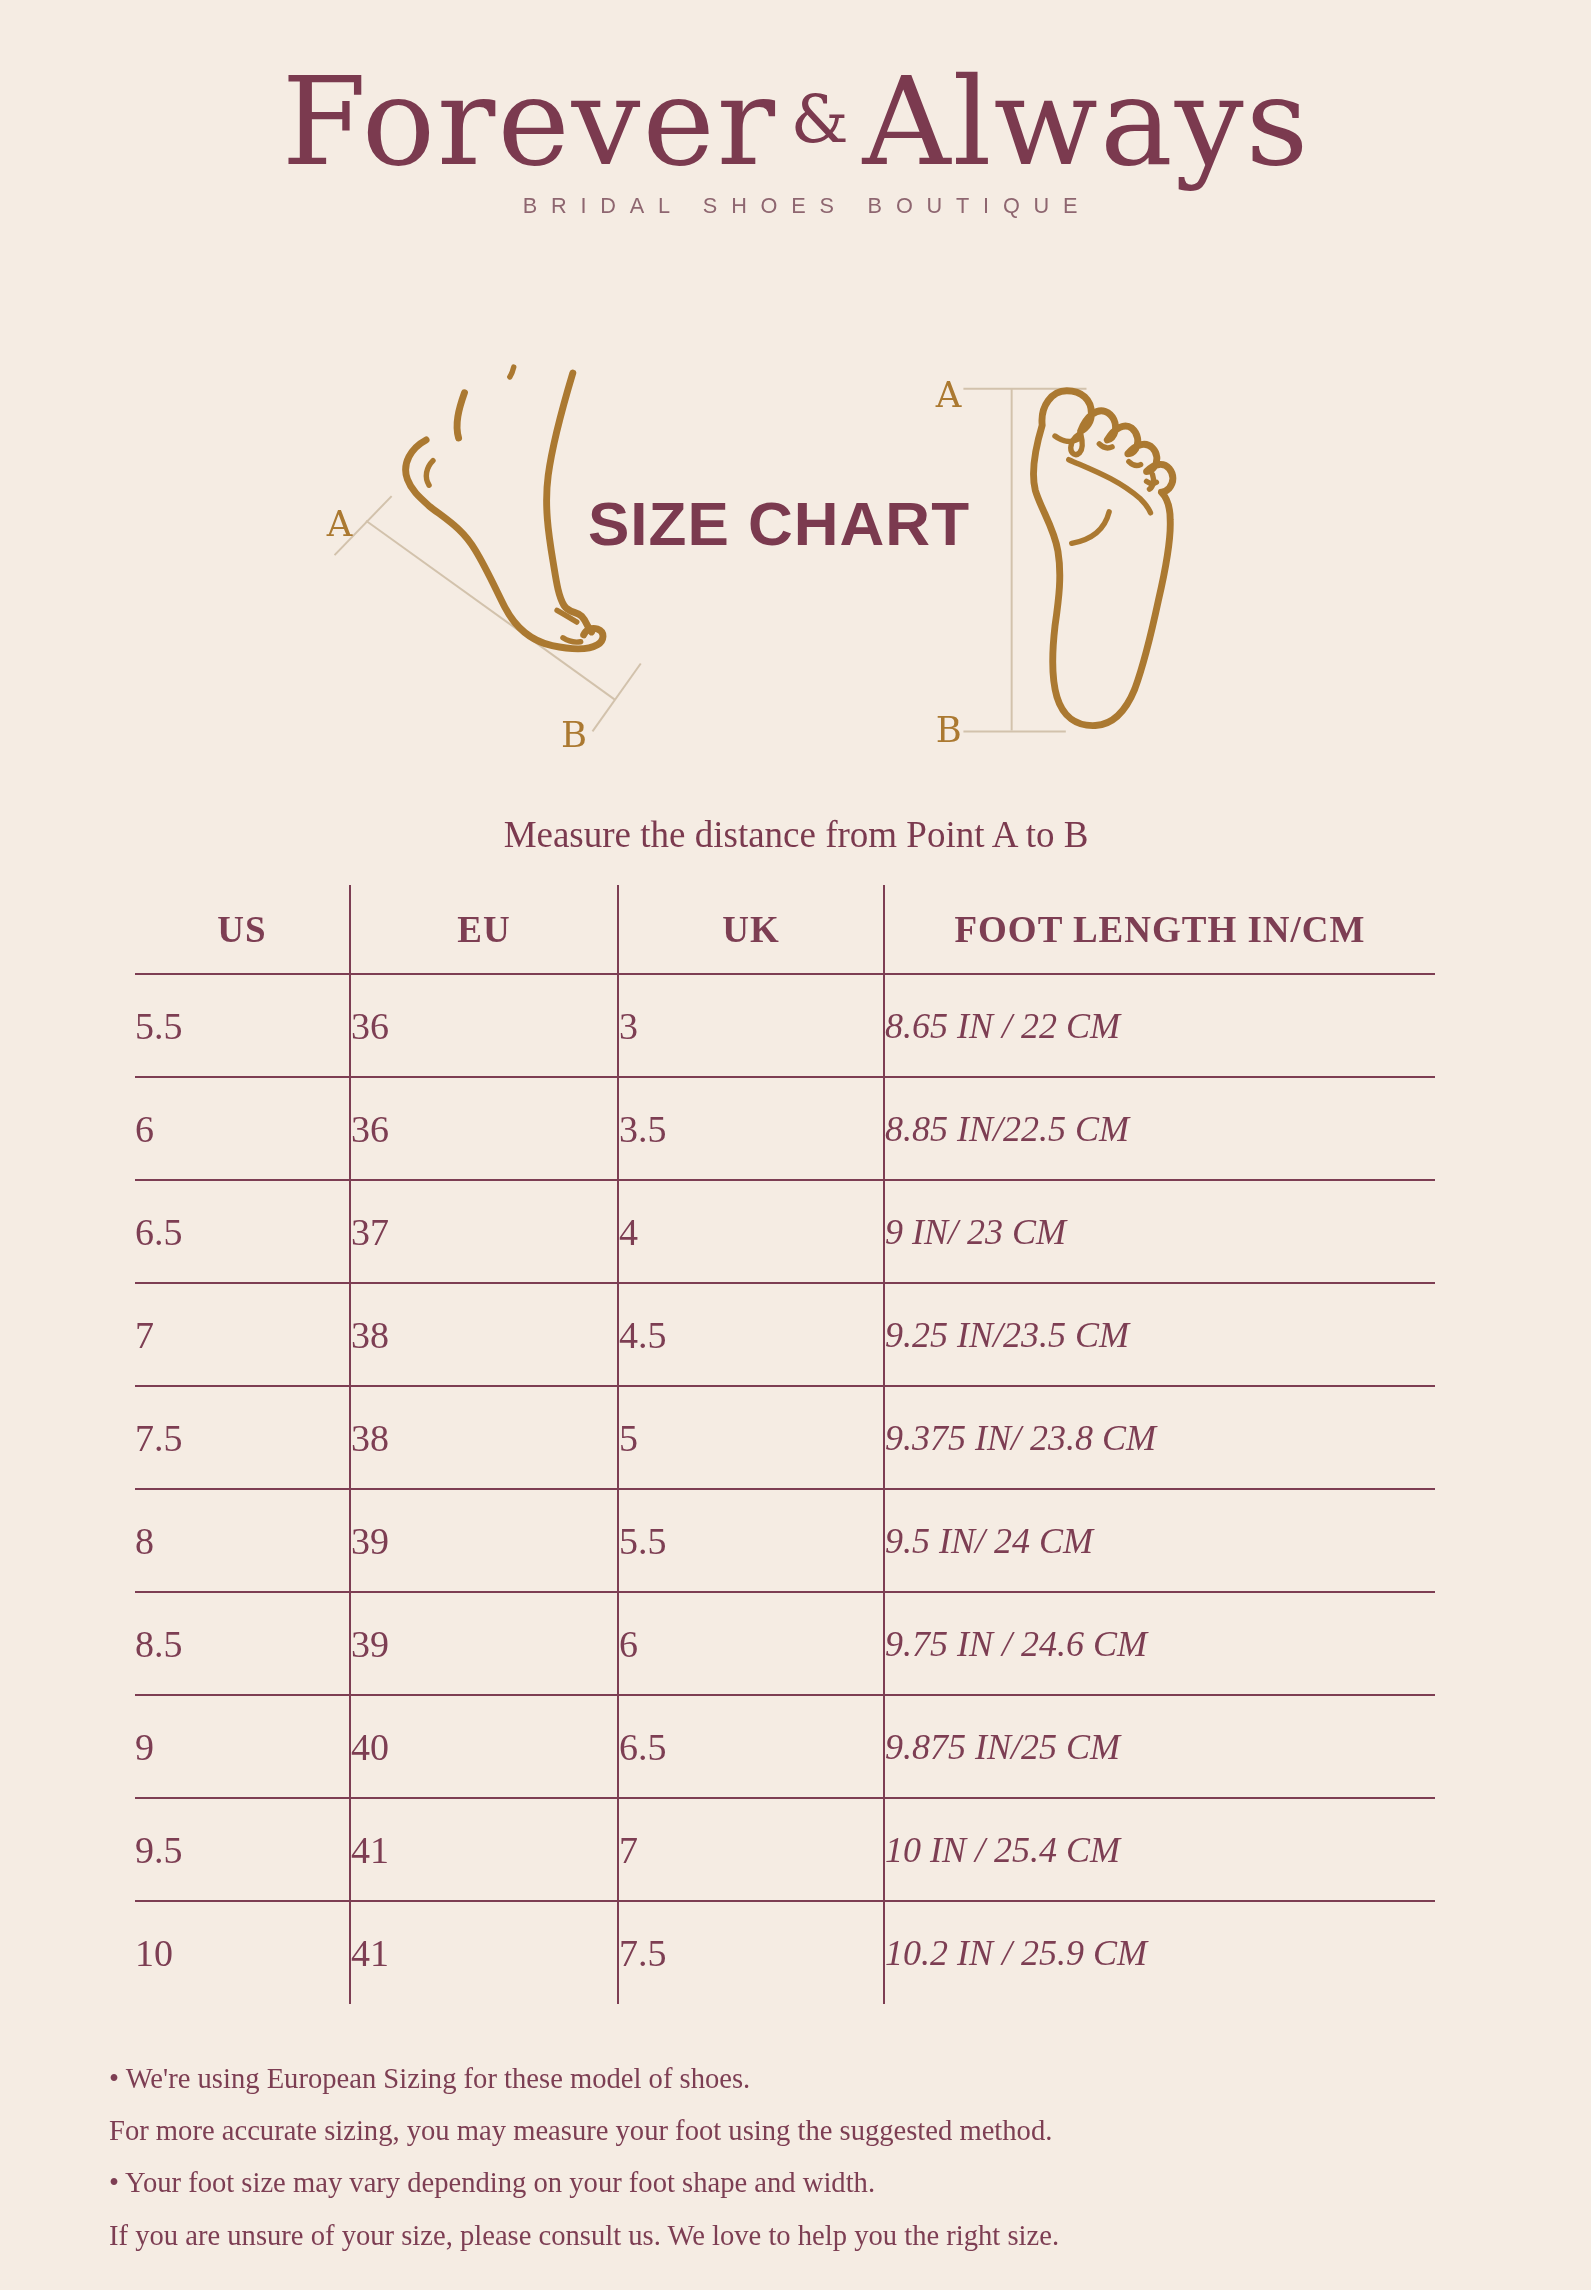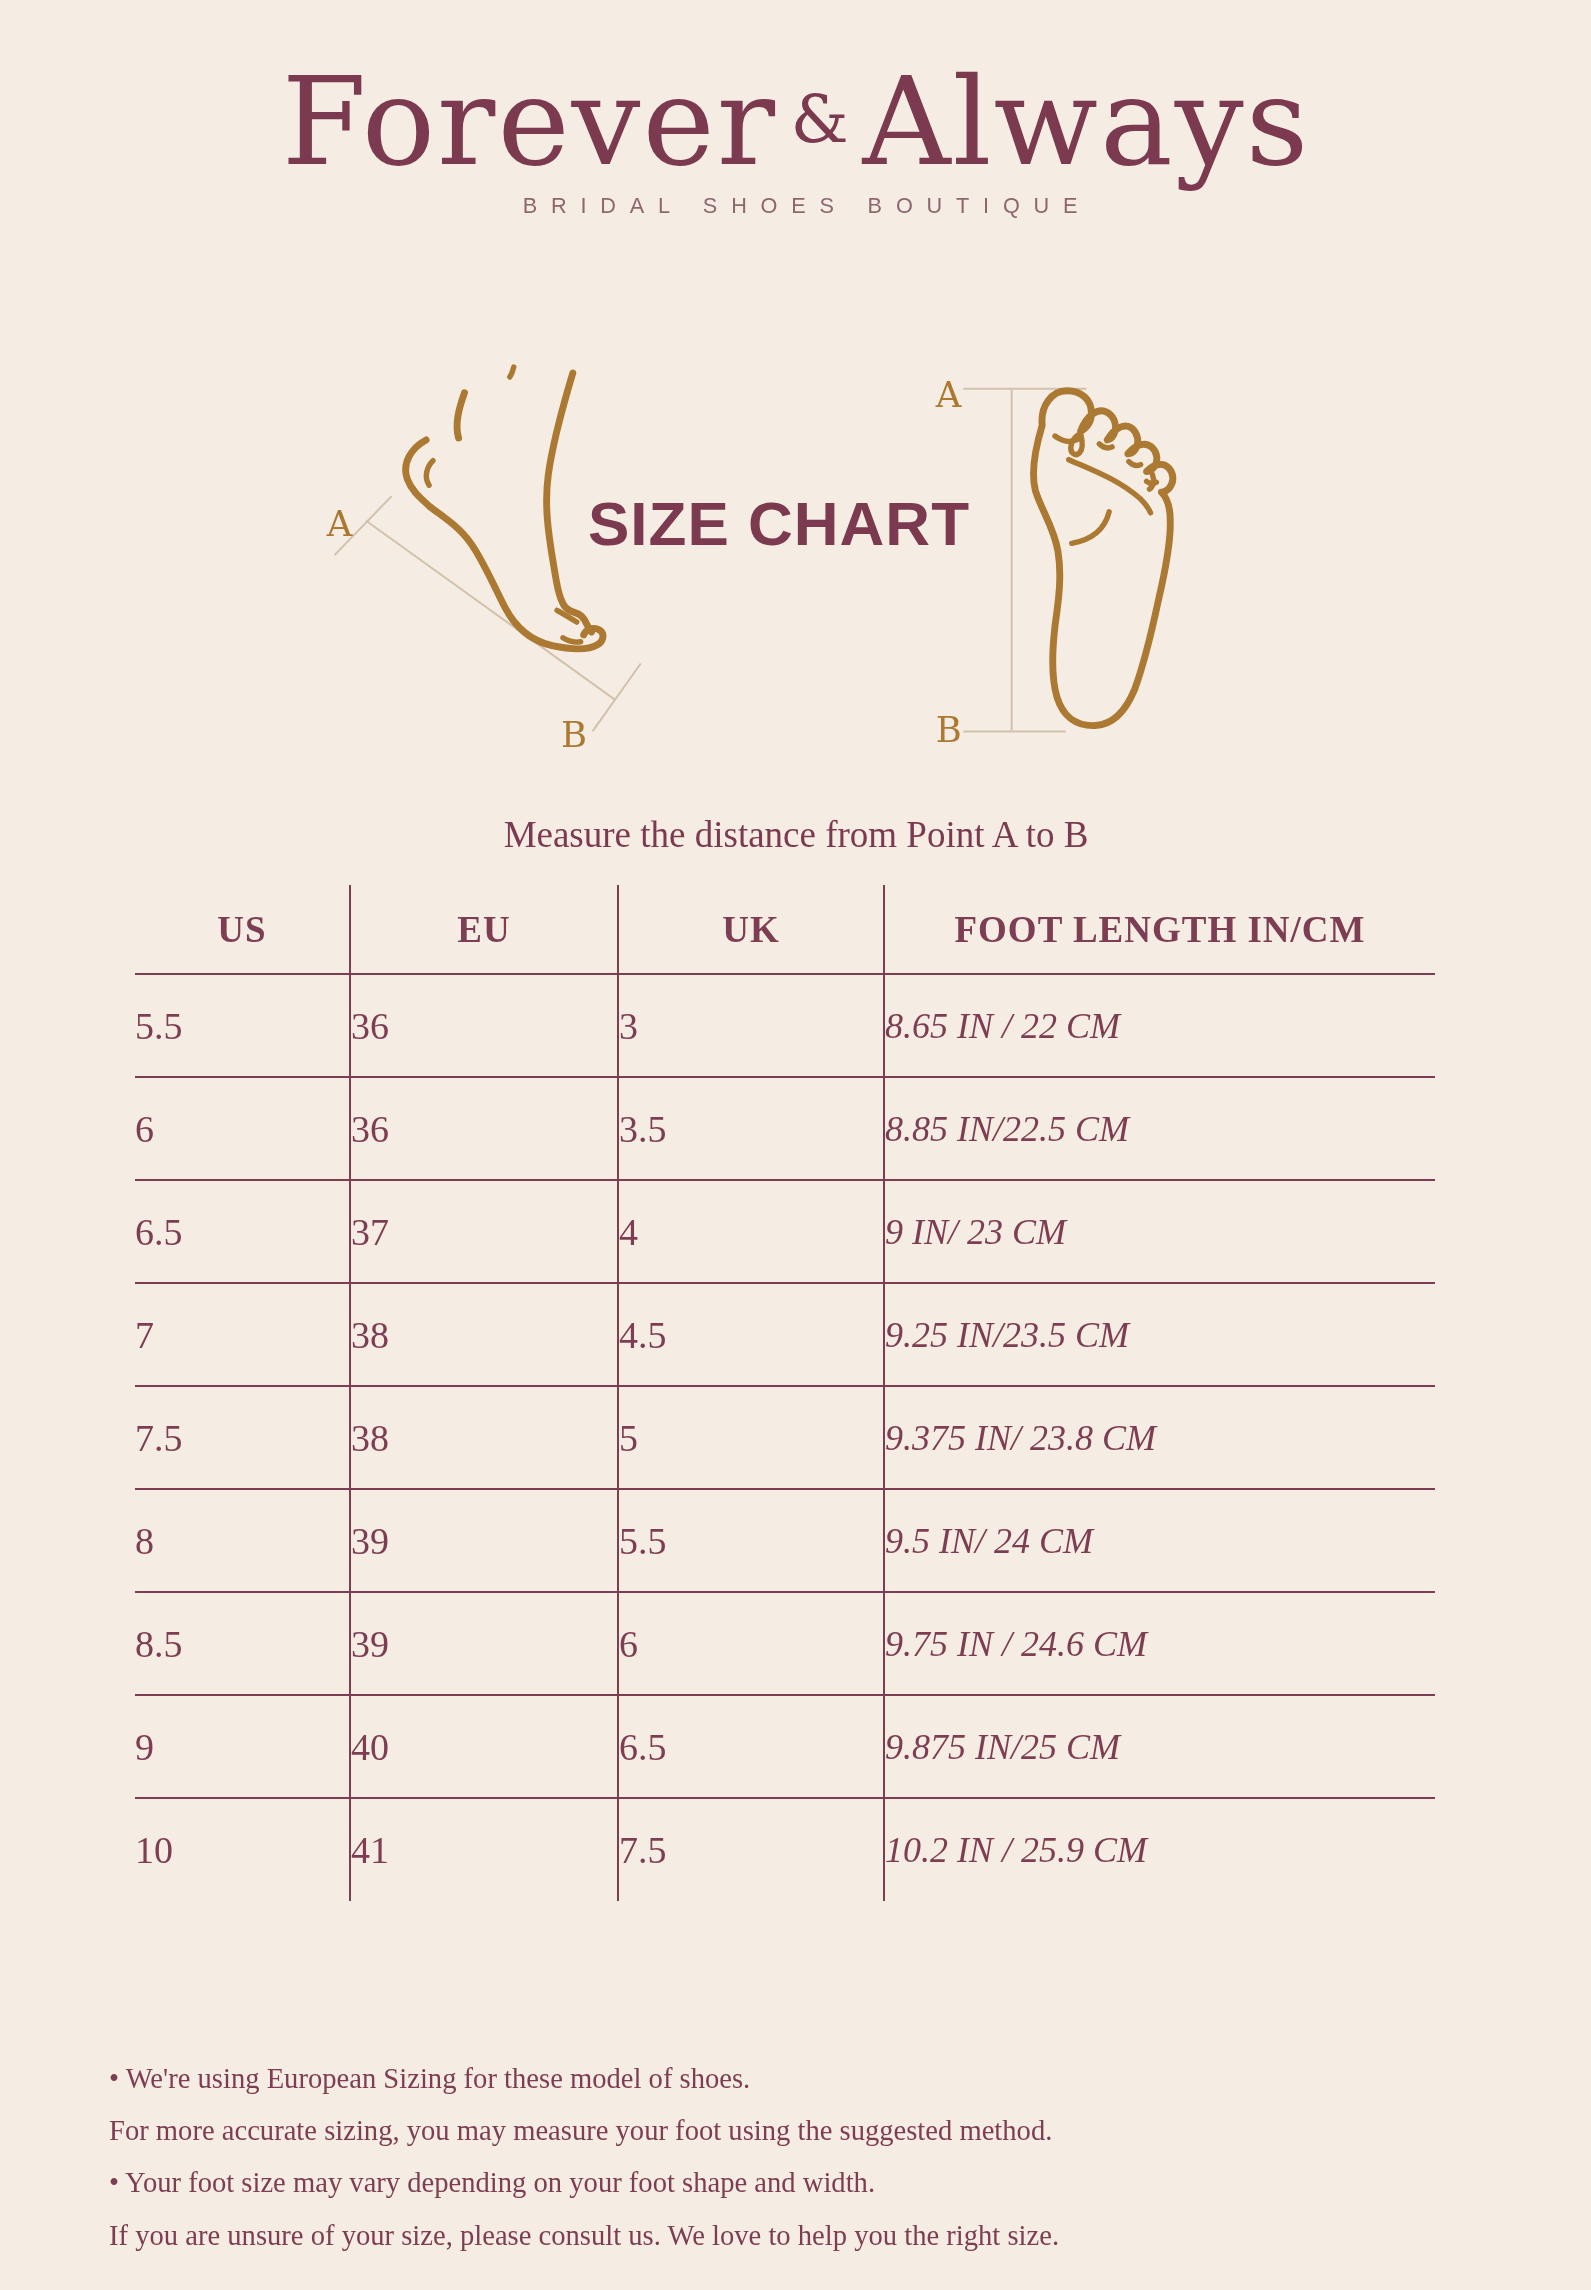--- a/index.html
+++ b/index.html
@@ -189,20 +189,26 @@
         <td>6</td>
         <td class="len">9.75 IN / 24.6 CM</td>
       </tr>
       <tr>
         <td>9</td>
         <td>40</td>
         <td>6.5</td>
         <td class="len">9.875 IN/25 CM</td>
       </tr>
       <tr>
+        <td>9.5</td>
+        <td>41</td>
+        <td>7</td>
+        <td class="len">10 IN / 25.4 CM</td>
+      </tr>
+      <tr>
         <td>10</td>
         <td>41</td>
         <td>7.5</td>
         <td class="len">10.2 IN / 25.9 CM</td>
       </tr>
     </tbody>
   </table>
 
   <footer class="notes">
     <p>• We're using European Sizing for these model of shoes.</p>

